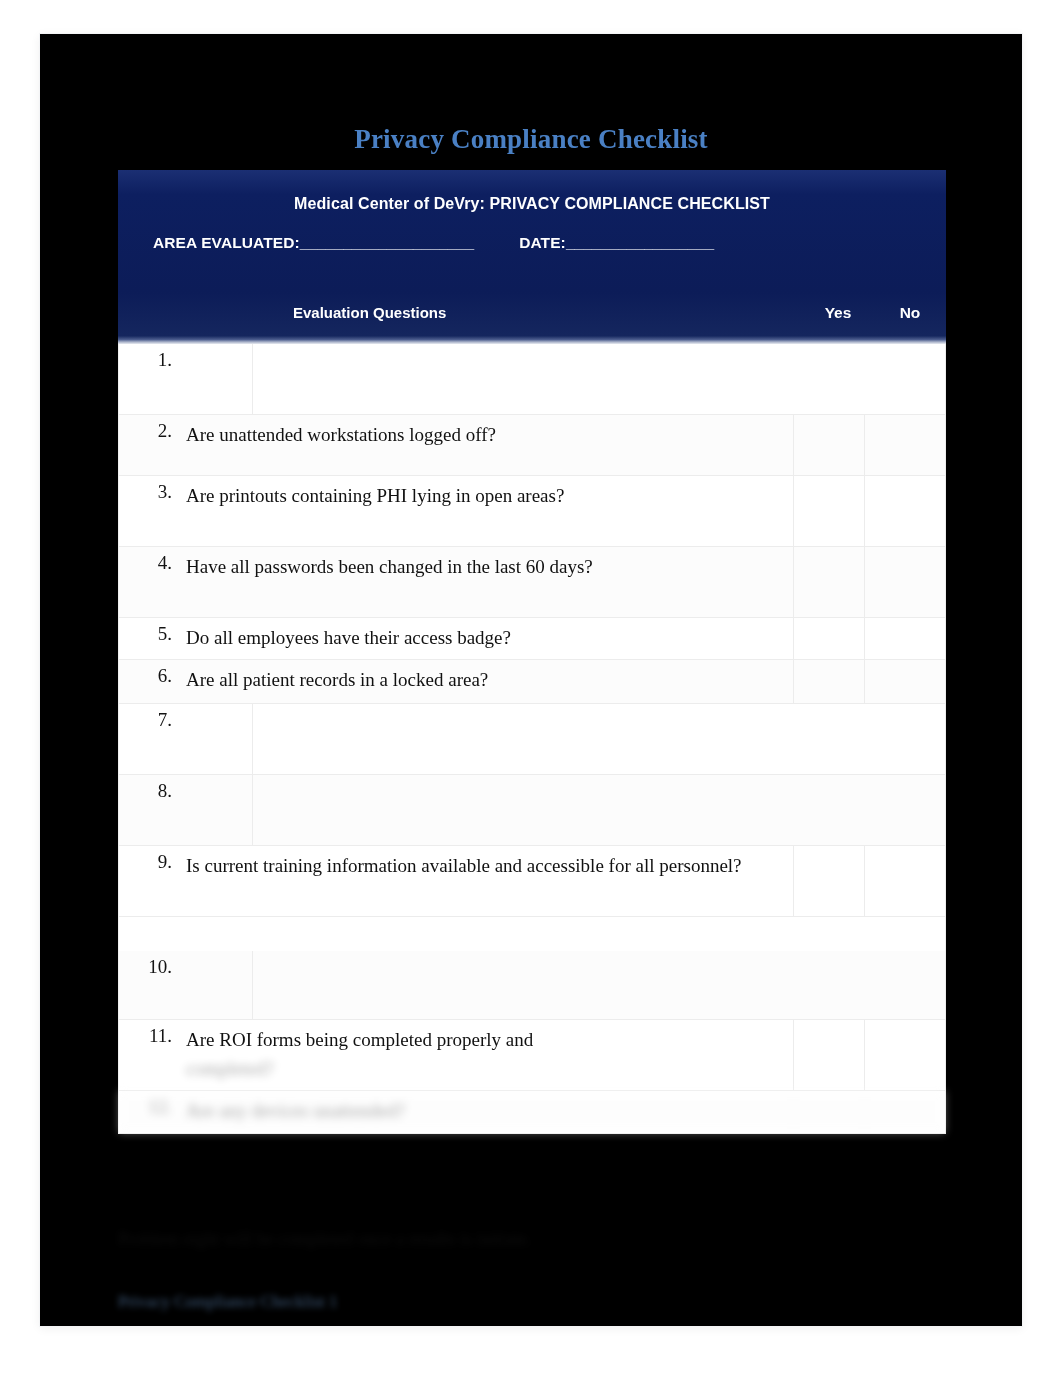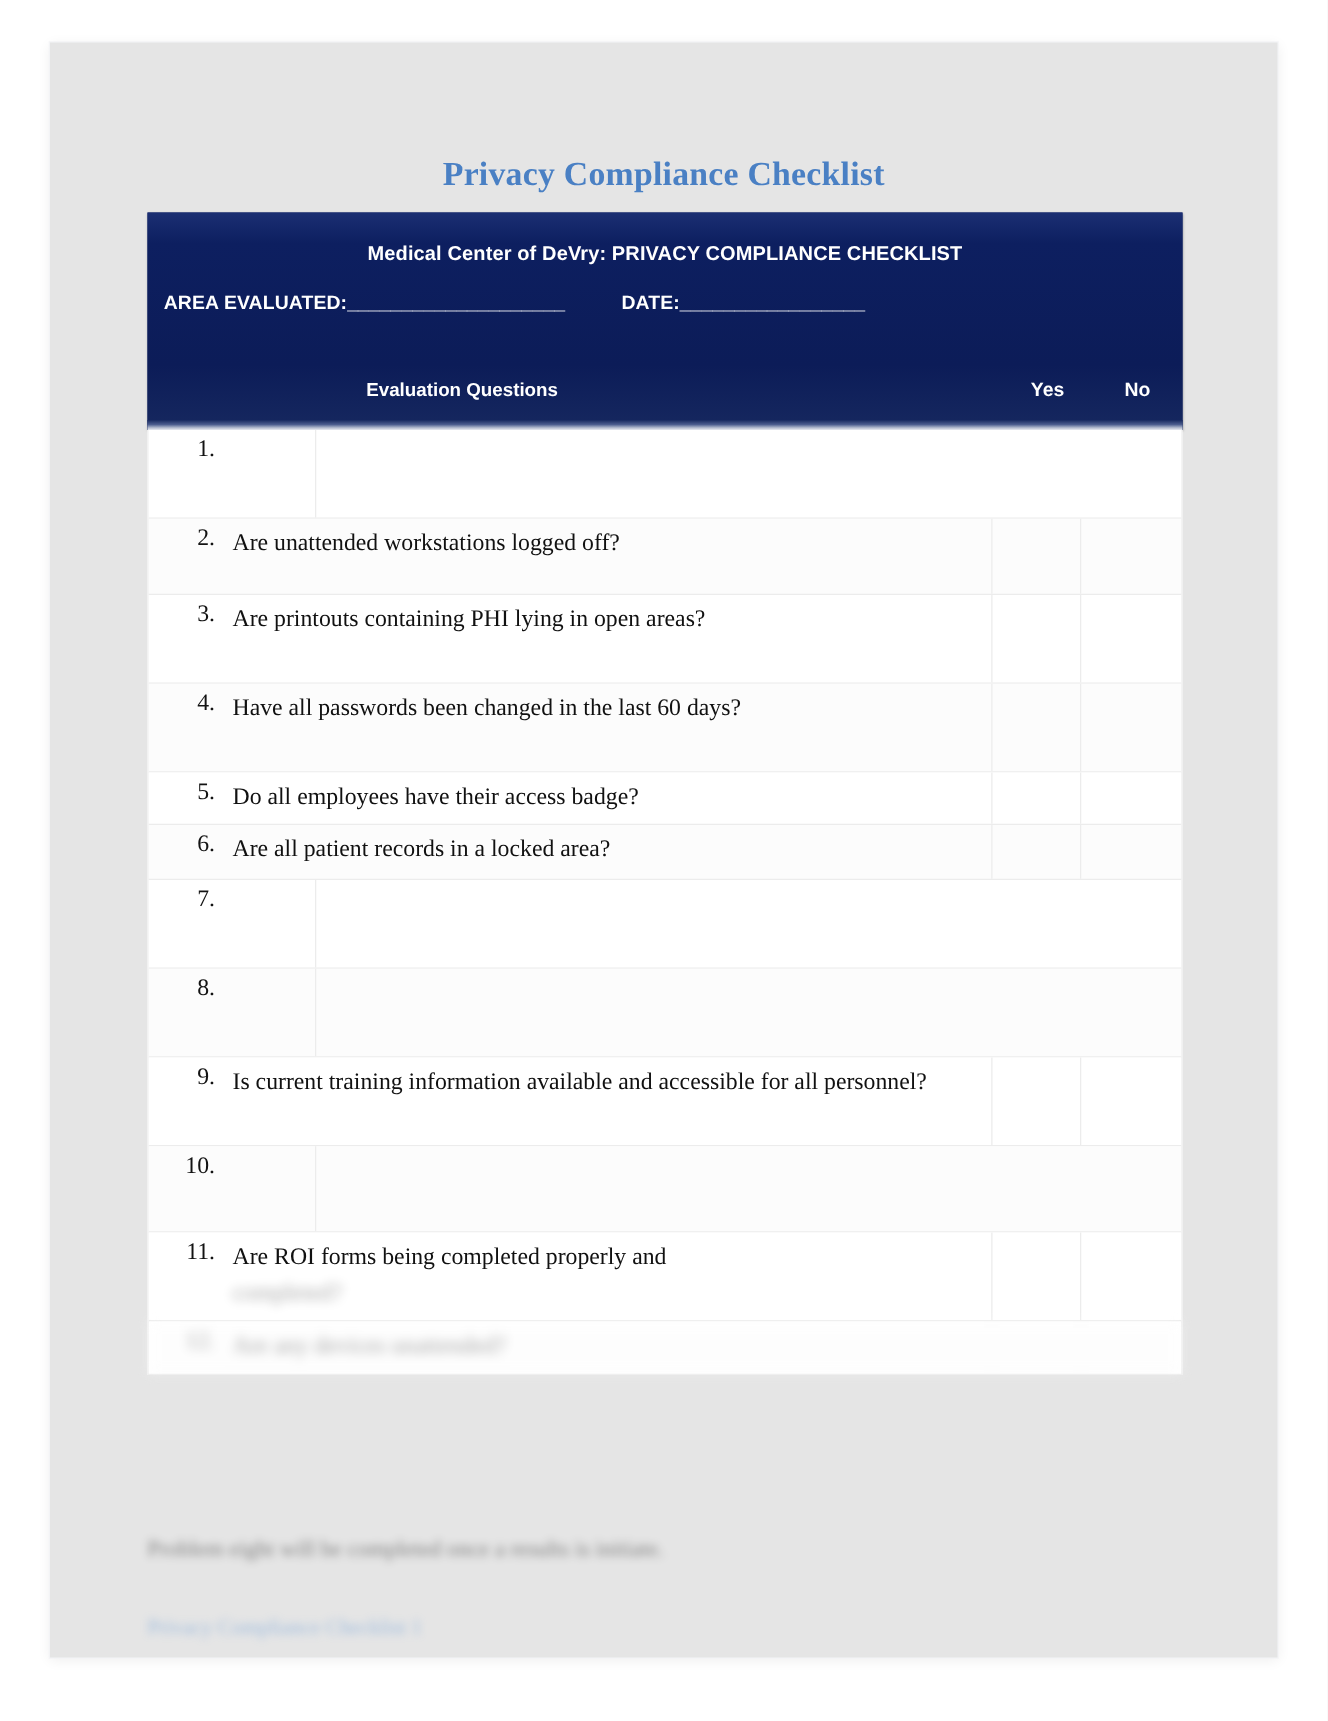--- a/index.html
+++ b/index.html
@@ -16,21 +16,21 @@
     overflow: hidden;
   }
 
   
   #page-sheet {
     position: absolute;
     left: 40px;
     top: 34px;
     width: 982px;
     height: 1292px;
-    background: #e5e5e5;
+    background: #000000;
     box-shadow: 0 0 0 1px #f3f4f6, 0 2px 10px rgba(0,0,0,0.07);
     box-sizing: border-box;
   }
 
   
   #doc-title {
     position: absolute;
     left: 0;
     top: 90px;
     width: 982px;
@@ -66,20 +66,21 @@
     font-size: 16px;
     padding-top: 25px;
     letter-spacing: .1px;
   }
   .hdr-fields {
     font-weight: bold;
     font-size: 15.5px;
     padding: 21px 0 0 13px;
     white-space: pre;
     letter-spacing: .1px;
+    margin-left: 22px;
   }
   .hdr-fields .gap { display:inline-block; width: 45px; }
   .hdr-spacer { height: 44px; }
   .hdr-colrow {
     position: relative;
     height: 40px;
   }
   .hdr-colrow .col-questions {
     position: absolute;
     left: 175px;
@@ -249,21 +250,21 @@
           <div class="c-num">8.</div>
           <div class="c-yes"></div>
           <div class="c-no"></div>
         </div>
         <div class="qrow" style="min-height: 70px;">
           <div class="c-num">9.</div>
           <div class="c-text">Is current training information available and accessible for all personnel?</div>
           <div class="c-yes"></div>
           <div class="c-no"></div>
         </div>
-        <div class="qrow alt" style="min-height: 68px;">
+        <div class="qrow alt" style="min-height: 68px; margin-top: 34px;">
           <div class="c-num">10.</div>
           <div class="c-yes"></div>
           <div class="c-no"></div>
         </div>
         <div class="qrow" style="min-height: 66px;">
           <div class="c-num">11.</div>
           <div class="c-text"><span>Are ROI forms being completed properly and</span><span class="blurred-strong" style="display: block;">completed?</span></div>
           <div class="c-yes"></div>
           <div class="c-no"></div>
         </div>

